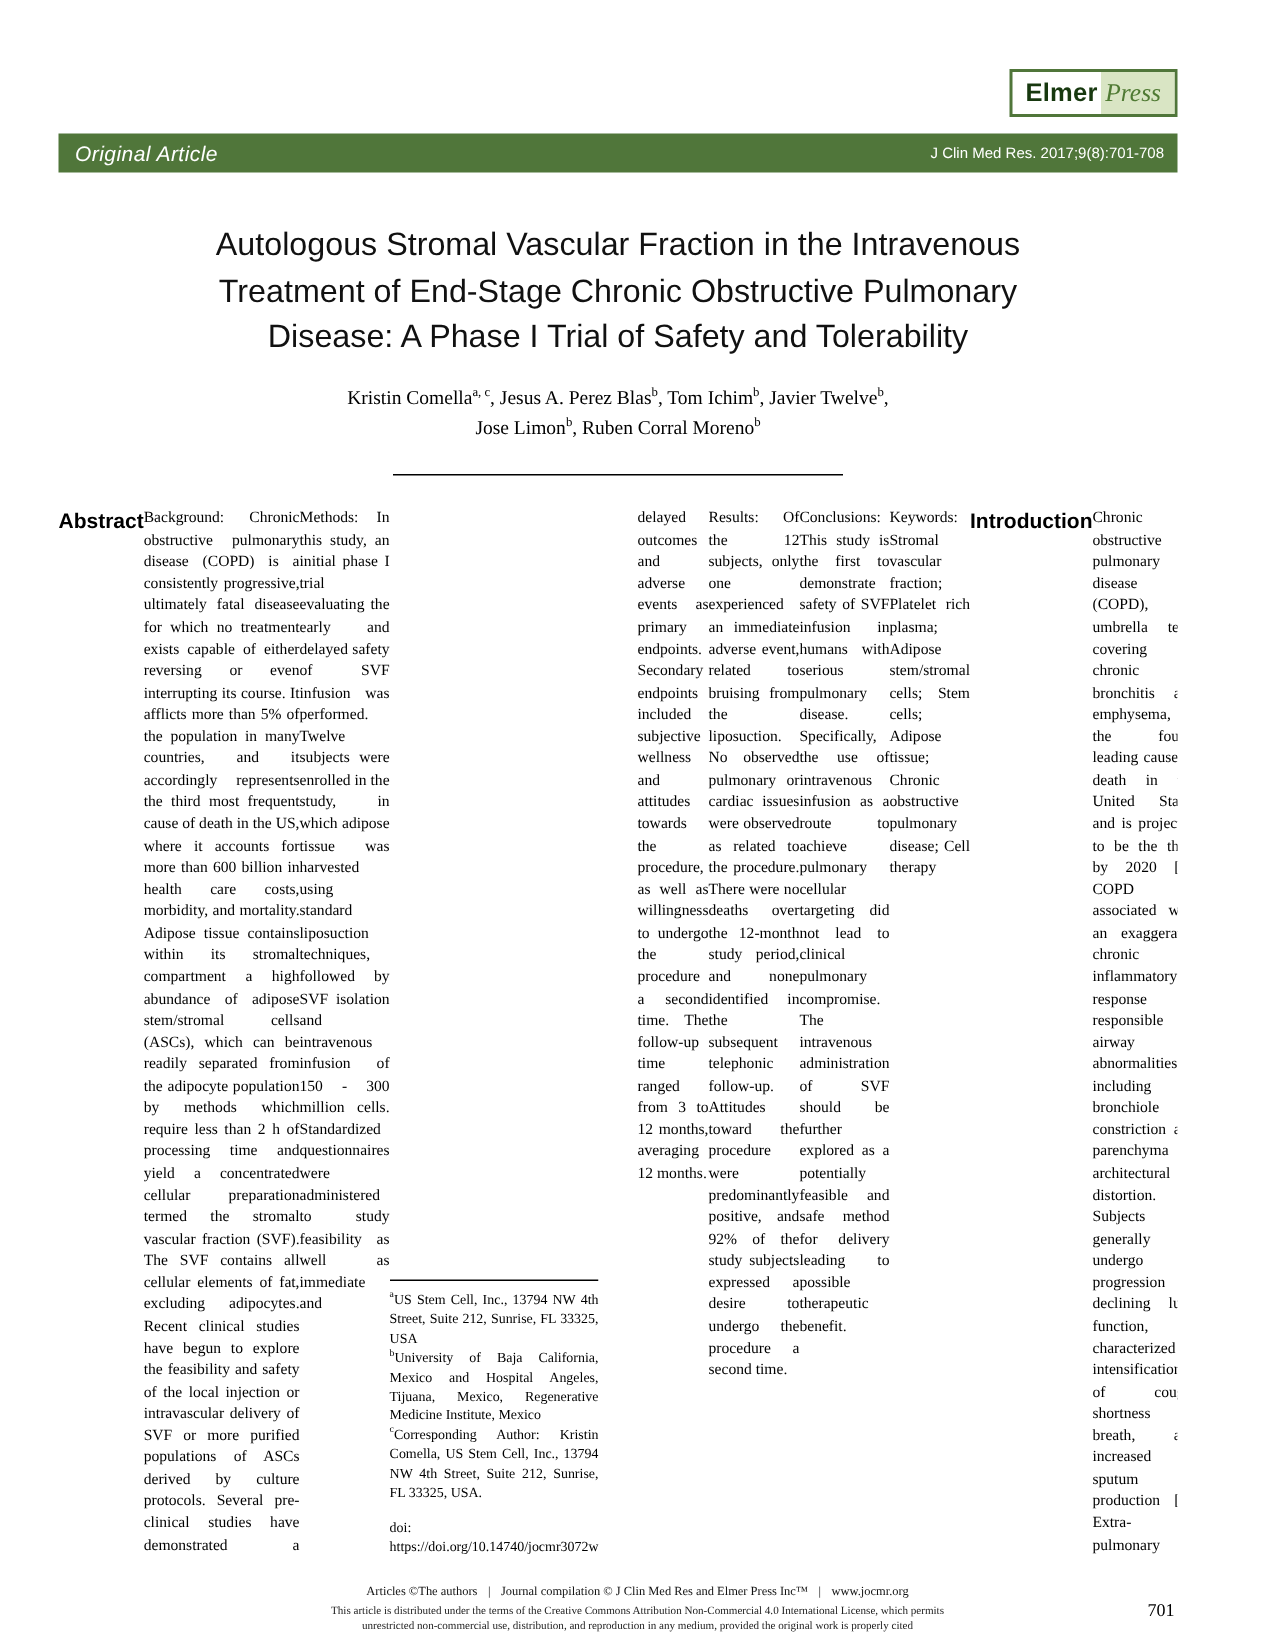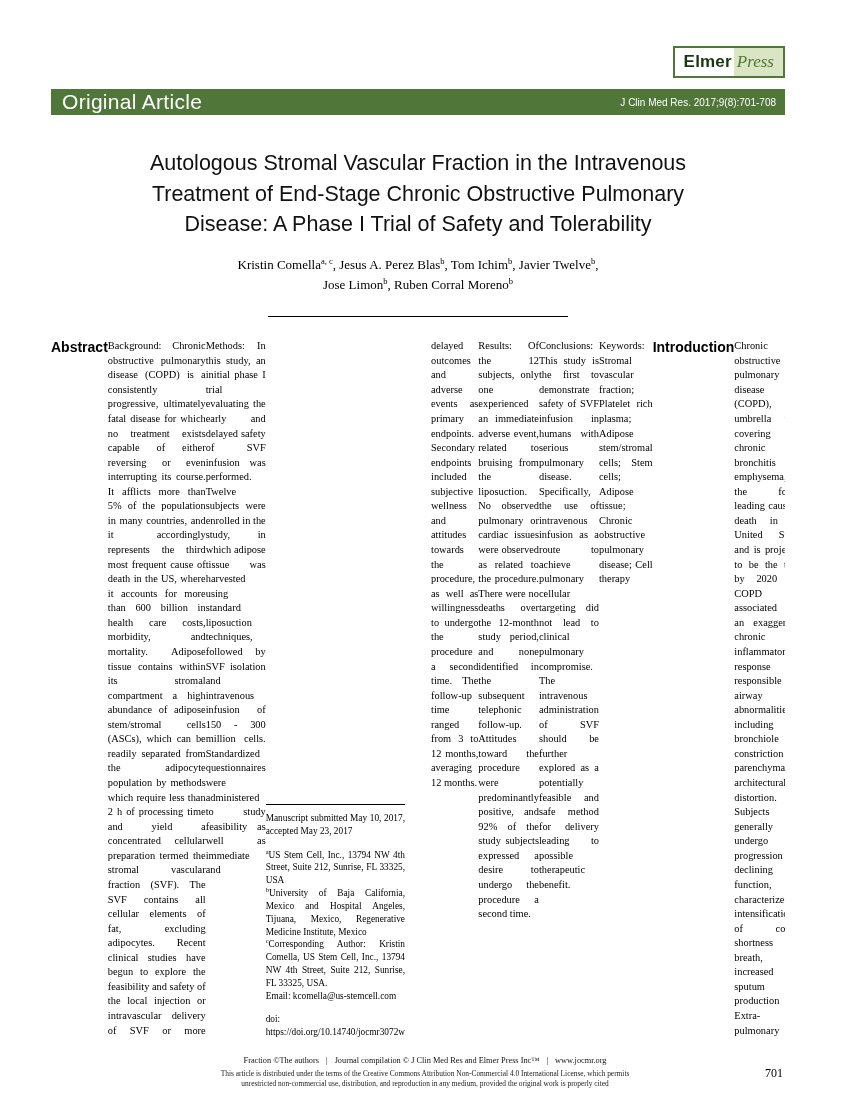--- a/index.html
+++ b/index.html
@@ -1,41 +1,41 @@
 <!DOCTYPE html>
 <html lang="en" style="--brand-green: #50763a; --logo-dark: #17380f; --logo-press-bg: #d9e5c4; --logo-press-color: #4f7a33;"><head>
 <meta charset="utf-8">
 <style>
   * { margin:0; padding:0; box-sizing:border-box; }
   html,body { background:#fff; }
   .page {
     position:relative; width:850px; height:1100px; margin:0 auto;
     background:#fff; color:#000; overflow:hidden;
     font-family:"Liberation Serif", serif;
-    padding:46px 65px 0 51px;
+    padding:46px 65px 0 39px;
   }
   
   .logo-row { display:flex; justify-content:flex-end; }
   .logo-box { display:inline-flex; align-items:stretch; border:2px solid var(--brand-green,#50763a); background:#fff; }
   .logo-elmer {
     font-family:"Liberation Sans", sans-serif; font-weight:bold; font-size:17px;
     color:var(--logo-dark,#17380f); padding:4px 2px 4px 9px; letter-spacing:.2px;
   }
   .logo-press {
     font-family:"Liberation Serif", serif; font-style:italic; font-size:17px;
     color:var(--logo-press-color,#4f7a33); background:var(--logo-press-bg,#d9e5c4);
     padding:4px 9px 4px 3px;
   }
   
   .header-bar {
     margin-top:11px; height:26px; background:var(--brand-green,#50763a);
     display:flex; align-items:center; justify-content:space-between;
     padding:0 9px 0 11px; color:#fff;
   }
-  .article-type { font-family:"Liberation Sans", sans-serif; font-size:21px; letter-spacing:.3px; }
+  .article-type { font-family:"Liberation Sans", sans-serif; font-size:14px; letter-spacing:.3px;font-style:italic; }
   .citation { font-family:"Liberation Sans", sans-serif; font-size:10px; }
   
   .title {
     margin:33px auto 0 auto; max-width:600px; text-align:center;
     font-family:"Liberation Sans", sans-serif; font-weight:400;
     font-size:21.5px; line-height:1.42; color:#111;
   }
   .authors { margin-top:15px; text-align:center; font-size:13px; line-height:1.6; }
   .au-sup { font-size:8.5px; vertical-align:super; line-height:0; }
   .author-rule { width:300px; margin:20px auto 0 auto; border:0; border-top:1.6px solid #000; }
@@ -100,25 +100,23 @@
   <div class="columns">
 
     <section class="col">
       <h2 class="section-heading">Abstract</h2>
 
       <p class="par"><b class="lead">Background:</b> <span>Chronic obstructive pulmonary disease (COPD) is a consistently progressive, ultimately fatal disease for which no treatment exists capable of either reversing or even interrupting its course. It afflicts more than 5% of the population in many countries, and it accordingly represents the third most frequent cause of death in the US, where it accounts for more than 600 billion in health care costs, morbidity, and mortality. Adipose tissue contains within its stromal compartment a high abundance of adipose stem/stromal cells (ASCs), which can be readily separated from the adipocyte population by methods which require less than 2 h of processing time and yield a concentrated cellular preparation termed the stromal vascular fraction (SVF). The SVF contains all cellular elements of fat, excluding adipocytes. Recent clinical studies have begun to explore the feasibility and safety of the local injection or intravascular delivery of SVF or more purified populations of ASCs derived by culture protocols. Several pre-clinical studies have demonstrated a remarkable ability of ASC to nearly fully ameliorate the progress of emphysema due to cigarette smoke exposure as well as other causes. However, no prior clinical studies have evaluated the safety of administration of either ASC or SVF in subjects with COPD. We hypothesized that harvest, isolation, and immediate intravenous infusion of autologous SVF would be feasible and safe in subjects with COPD; and that such an approach, if ultimately determined to be efficacious as well as safe, would provide a highly practical method for treatment of COPD.</span></p>
 
       <p class="par"><b class="lead">Methods:</b> <span>In this study, an initial phase I trial evaluating the early and delayed safety of SVF infusion was performed. Twelve subjects were enrolled in the study, in which adipose tissue was harvested using standard liposuction techniques, followed by SVF isolation and intravenous infusion of 150 - 300 million cells. Standardized questionnaires were administered to study feasibility as well as immediate and</span></p>
 
       <div class="footnotes">
-        <p class="fn manuscript">Manuscript submitted May 10, 2017, accepted May 23, 2017</p>
         <p class="fn affil"><sup>a</sup><span>US Stem Cell, Inc., 13794 NW 4th Street, Suite 212, Sunrise, FL 33325, USA</span></p>
         <p class="fn affil"><sup>b</sup><span>University of Baja California, Mexico and Hospital Angeles, Tijuana, Mexico, Regenerative Medicine Institute, Mexico</span></p>
         <p class="fn affil"><sup>c</sup><span>Corresponding Author: Kristin Comella, US Stem Cell, Inc., 13794 NW 4th Street, Suite 212, Sunrise, FL 33325, USA.</span></p>
-        <p class="fn email">Email: kcomella@us-stemcell.com</p>
         <p class="fn doi">doi: https://doi.org/10.14740/jocmr3072w</p>
       </div>
     </section>
 
     <section class="col">
       <p class="par">delayed outcomes and adverse events as primary endpoints. Secondary endpoints included subjective wellness and attitudes towards the procedure, as well as willingness to undergo the procedure a second time. The follow-up time ranged from 3 to 12 months, averaging 12 months.</p>
 
       <p class="par"><b class="lead">Results:</b> <span>Of the 12 subjects, only one experienced an immediate adverse event, related to bruising from the liposuction. No observed pulmonary or cardiac issues were observed as related to the procedure. There were no deaths over the 12-month study period, and none identified in the subsequent telephonic follow-up. Attitudes toward the procedure were predominantly positive, and 92% of the study subjects expressed a desire to undergo the procedure a second time.</span></p>
 
       <p class="par"><b class="lead">Conclusions:</b> <span>This study is the first to demonstrate safety of SVF infusion in humans with serious pulmonary disease. Specifically, the use of intravenous infusion as a route to achieve pulmonary cellular targeting did not lead to clinical pulmonary compromise. The intravenous administration of SVF should be further explored as a potentially feasible and safe method for delivery leading to possible therapeutic benefit.</span></p>
@@ -127,21 +125,21 @@
 
       <h2 class="section-heading intro">Introduction</h2>
       <p class="par">Chronic obstructive pulmonary disease (COPD), an umbrella term covering chronic bronchitis and emphysema, is the fourth leading cause of death in the United States and is projected to be the third by 2020 [1]. COPD is associated with an exaggerated chronic inflammatory response responsible for airway abnormalities including bronchiole constriction and parenchyma architectural distortion. Subjects generally undergo a progression of declining lung function, characterized by intensification of cough, shortness of breath, and increased sputum production [2]. Extra-pulmonary manifestations of COPD include osteoporosis, cardiovascular disease, skeletal muscle abnormalities, and depression. There is currently no cure, and the manifestations can only be treated symptomatically [3]. Ultimately these symptoms progress from a loss of quality of</p>
     </section>
 
   </div>
 
   <footer class="footer">
     <div class="footer-center">
       <p class="f1">
-        <span>Fraction ©The authors</span><span class="fsep">|</span><span>Journal compilation © J Clin Med Res and Elmer Press Inc™</span><span class="fsep">|</span><span class="flink">www.jocmr.org</span>
+        <span>Articles ©The authors</span><span class="fsep">|</span><span>Journal compilation © J Clin Med Res and Elmer Press Inc™</span><span class="fsep">|</span><span class="flink">www.jocmr.org</span>
       </p>
       <p class="f2">This article is distributed under the terms of the Creative Commons Attribution Non-Commercial 4.0 International License, which permits</p>
       <p class="f2">unrestricted non-commercial use, distribution, and reproduction in any medium, provided the original work is properly cited</p>
     </div>
     <span class="page-num">701</span>
   </footer>
 
 </div>
 
 </body></html>

